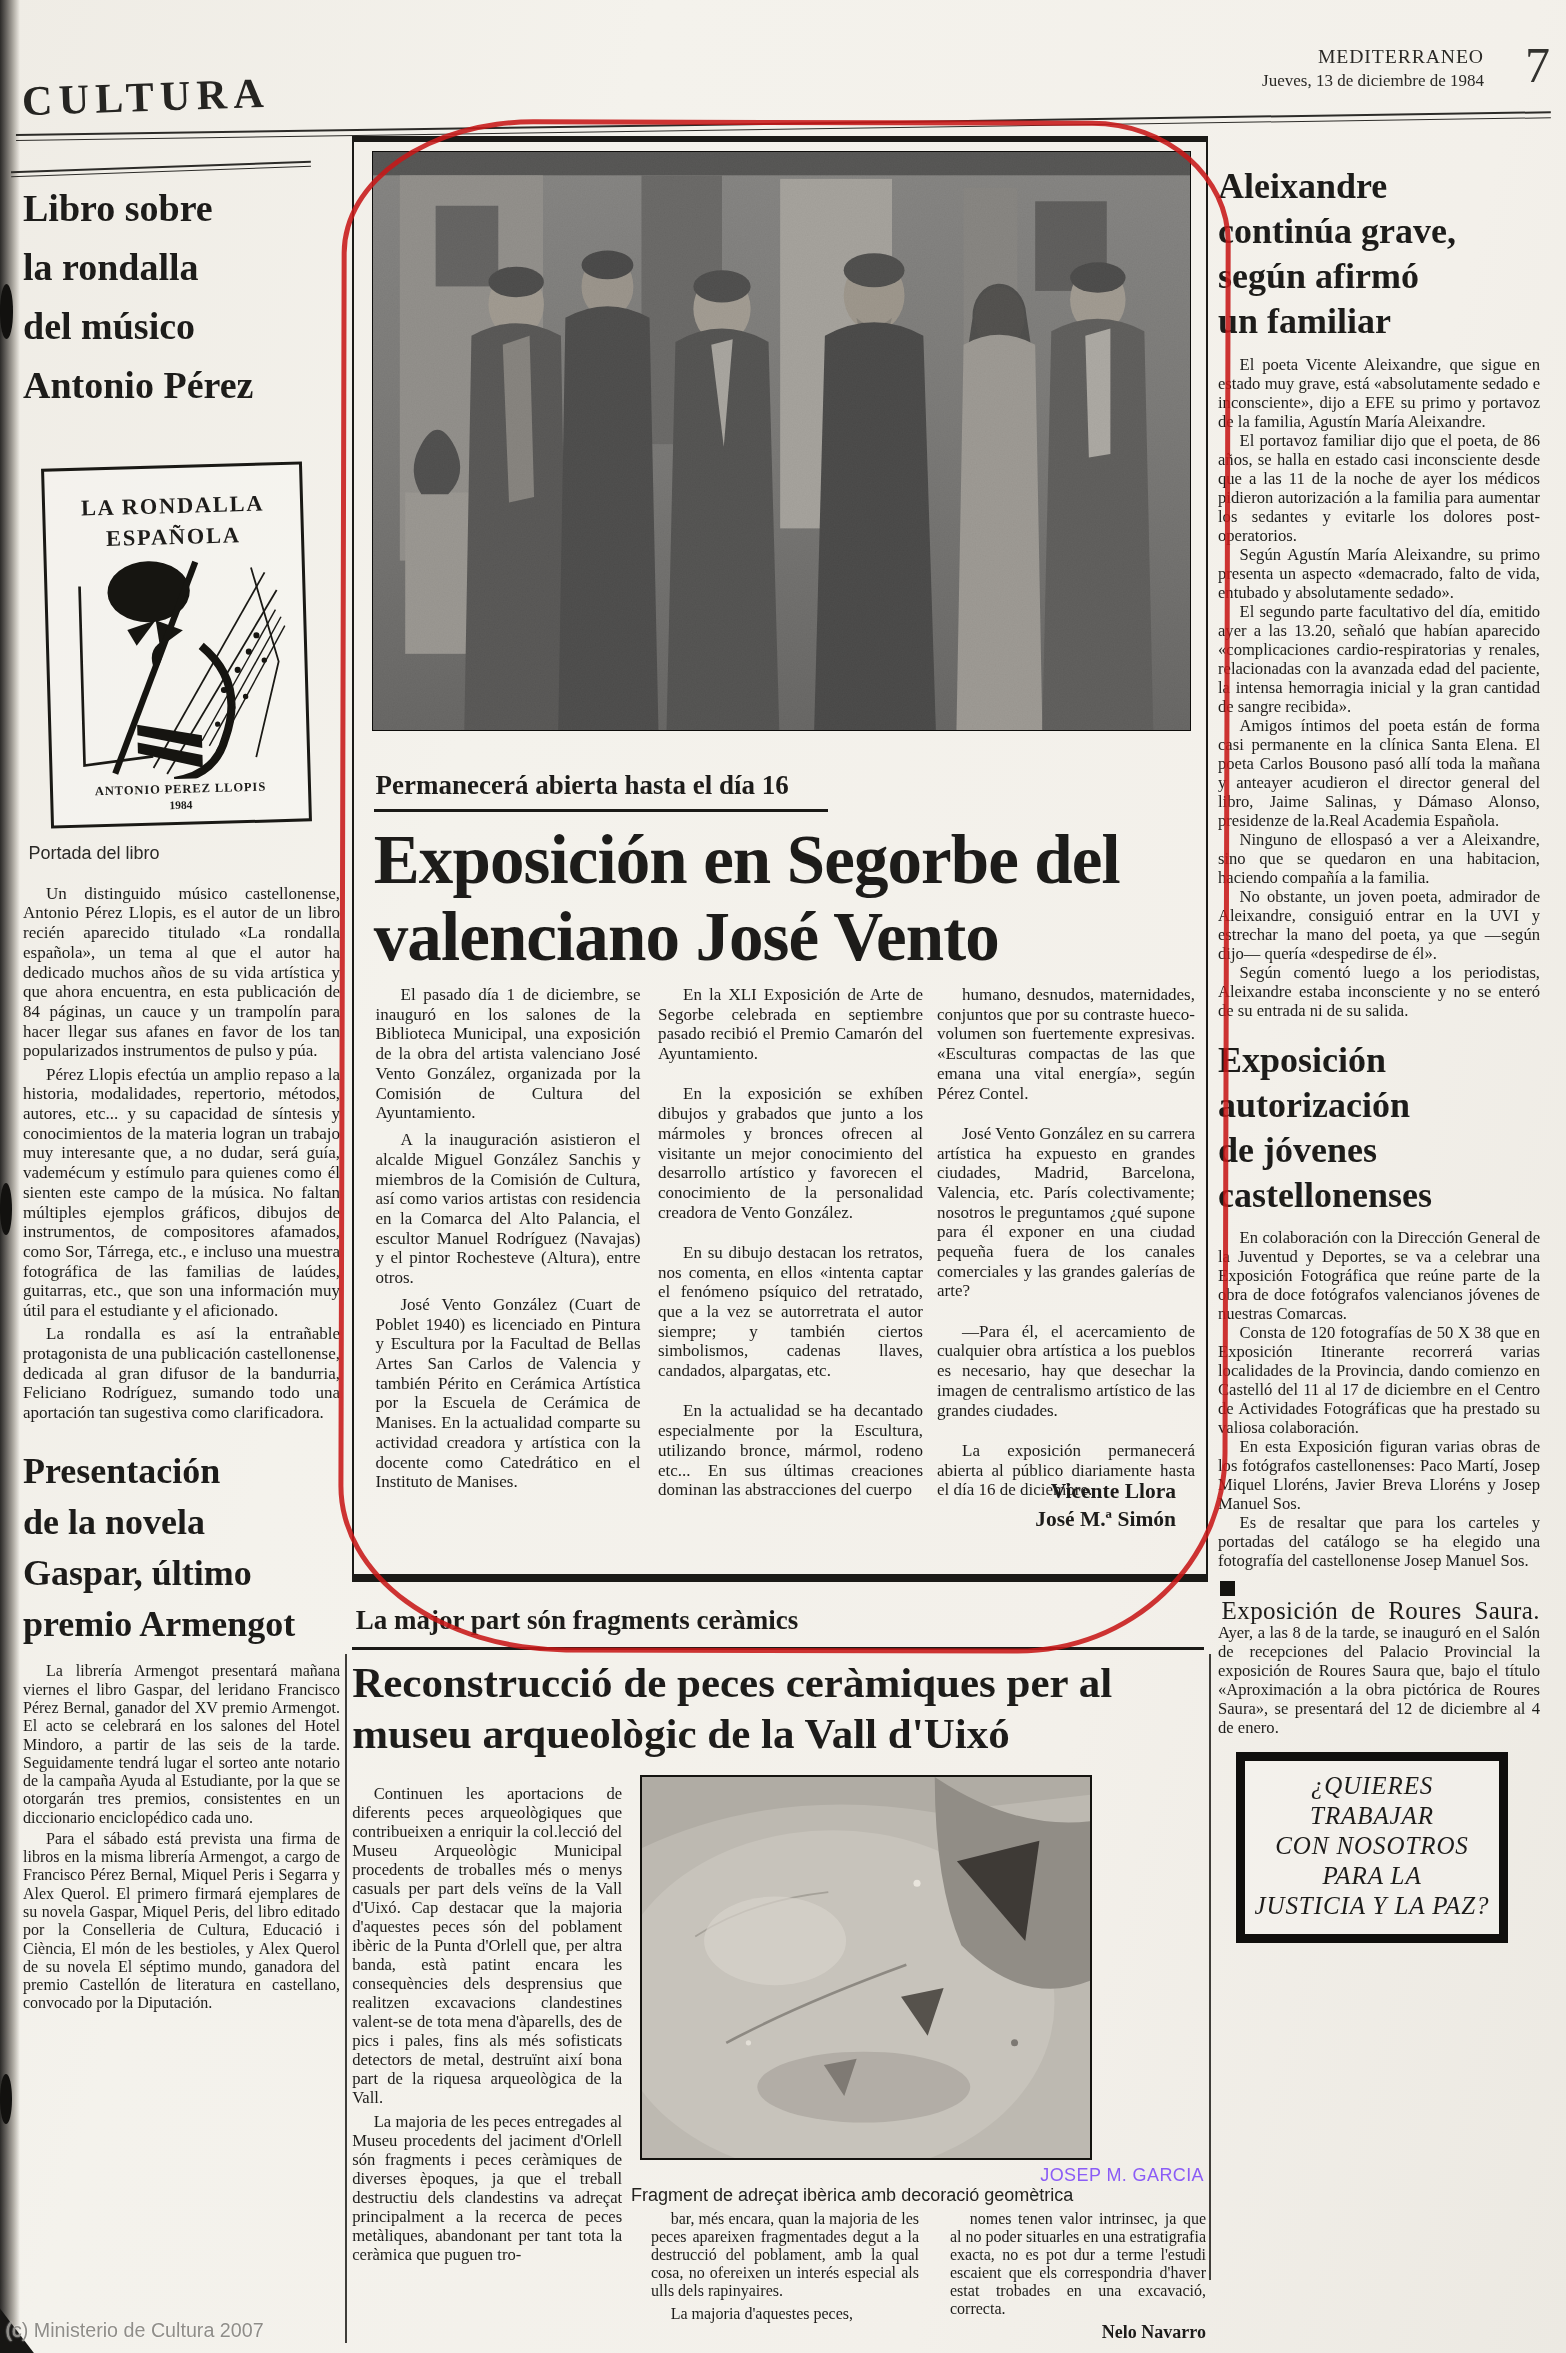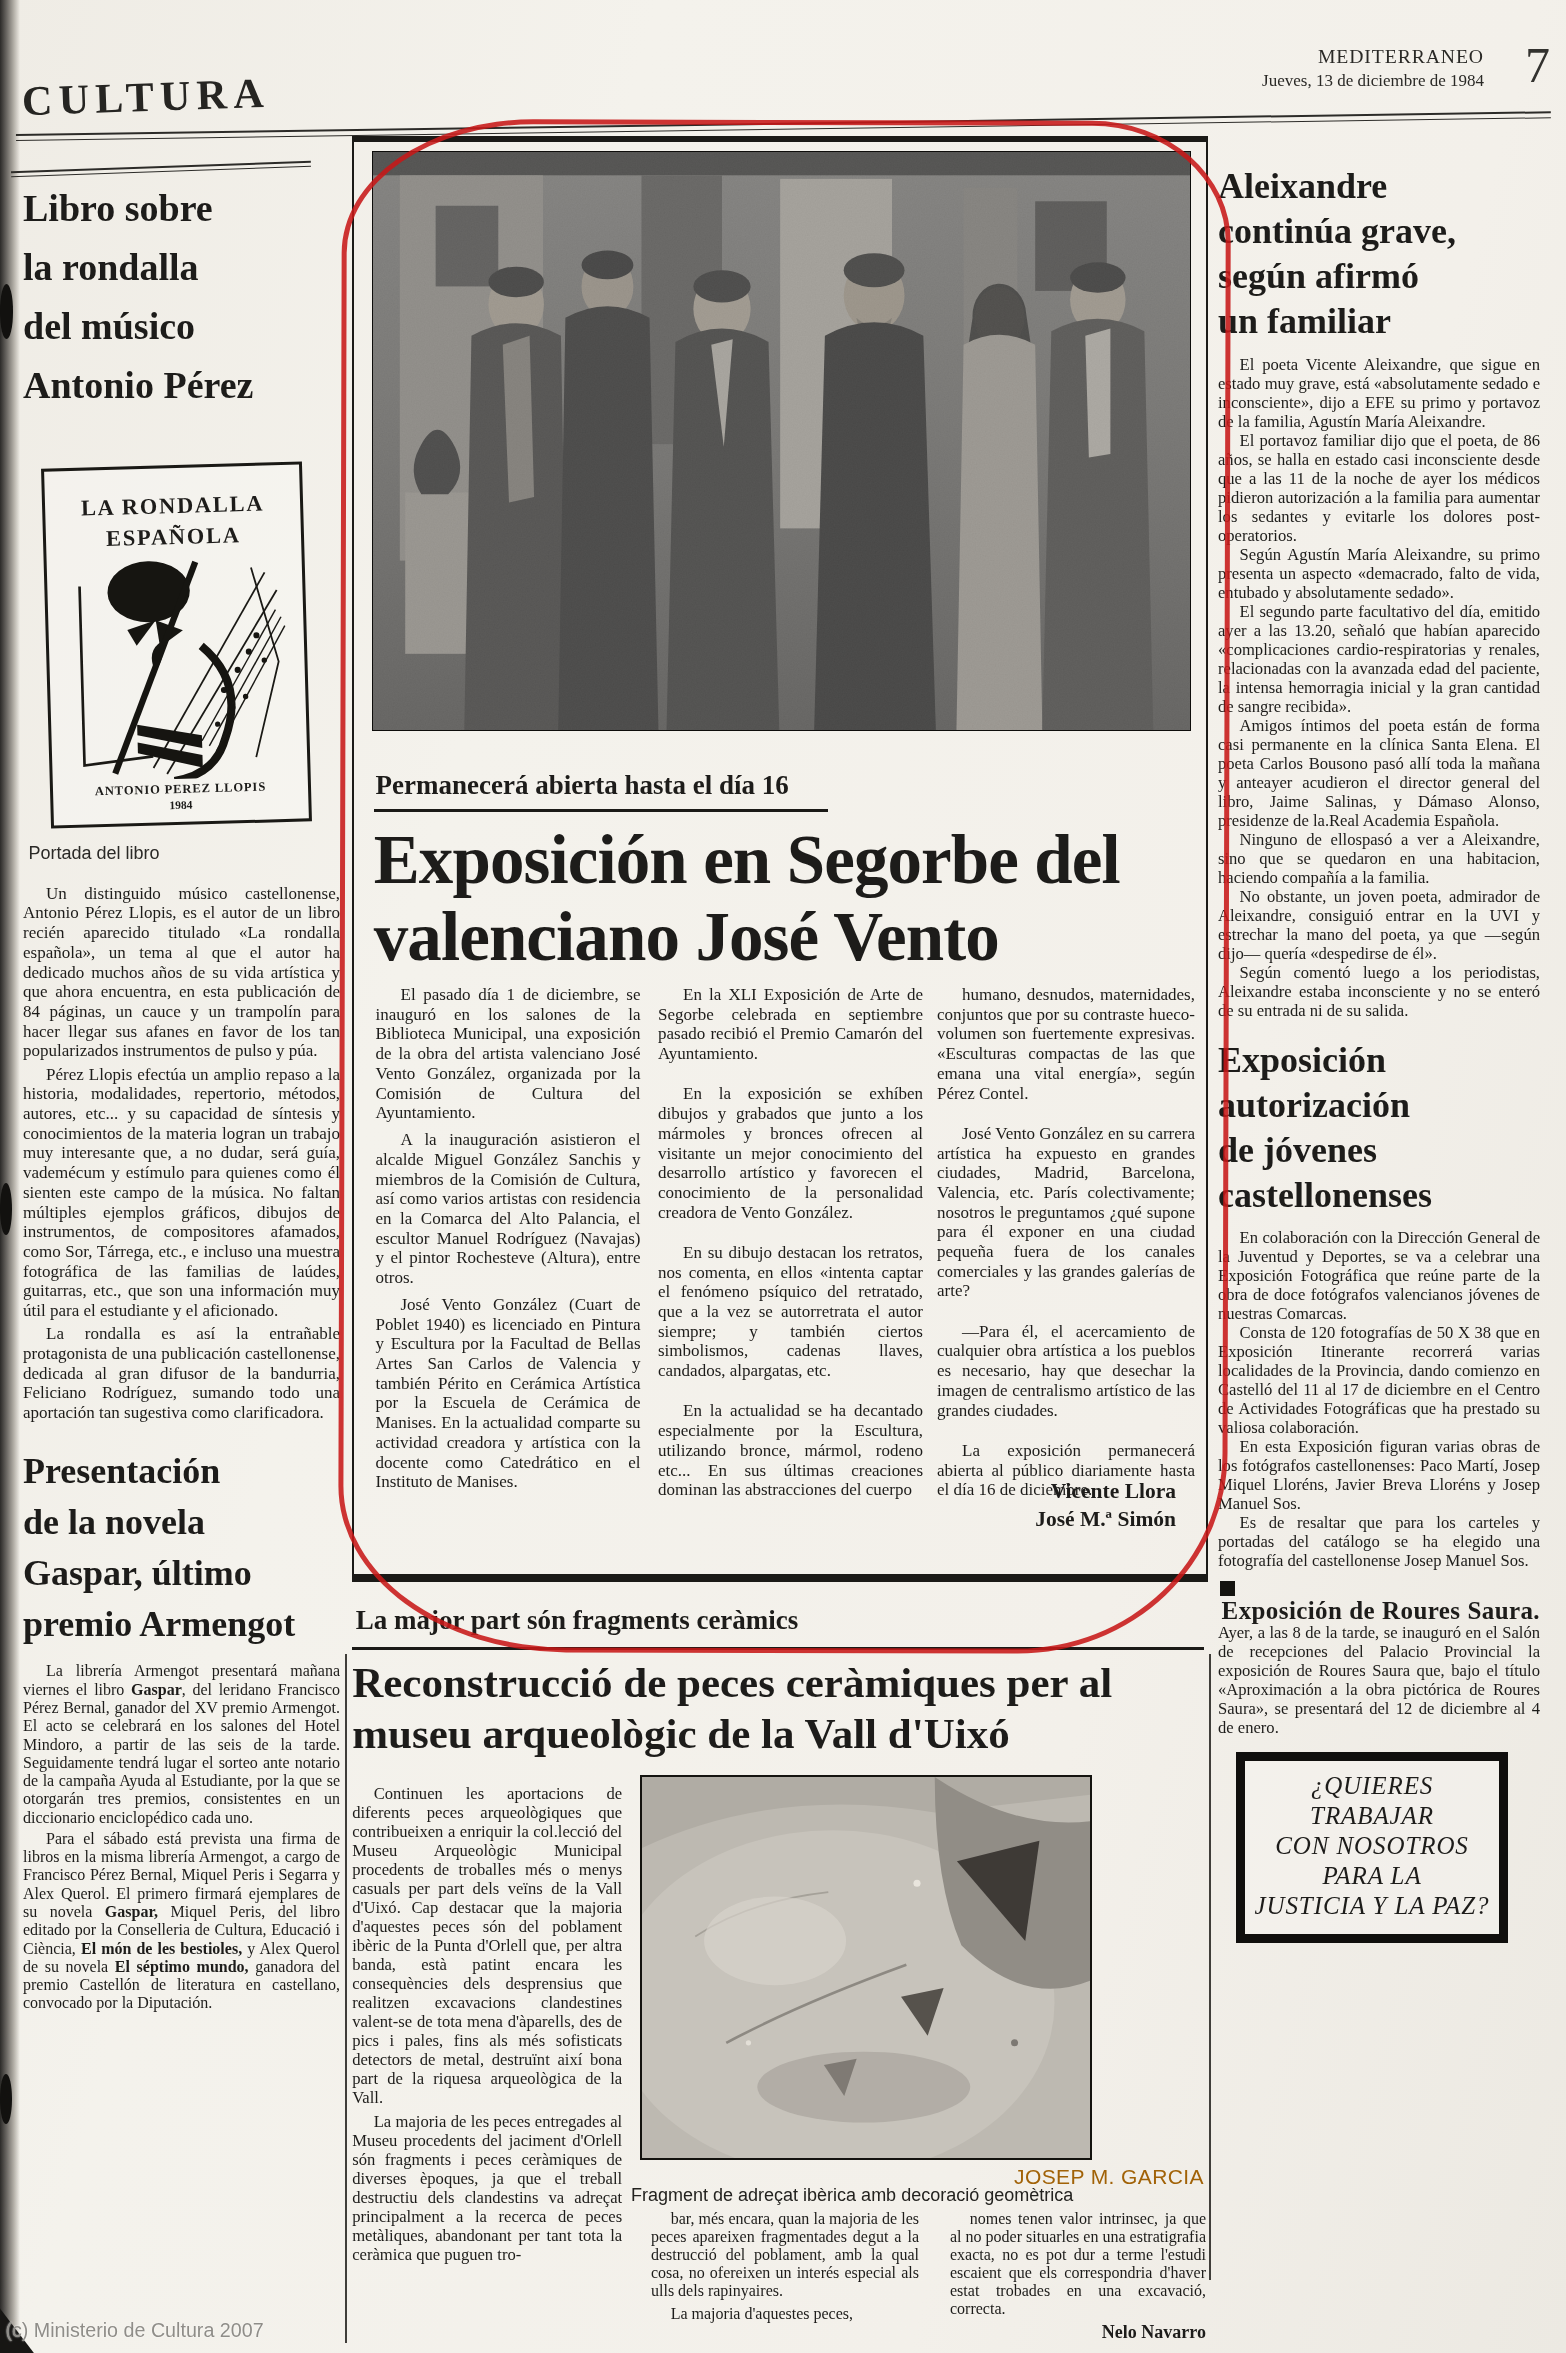--- a/index.html
+++ b/index.html
@@ -28,21 +28,21 @@
   .masthead .date { font-size:17px; margin-top:2.7px; }
   .page-number { right:16px; top:36px; font-size:50px; color:#33322f; }
   .rule-a { left:16px; top:134px; width:1535px; height:7.2px;
     border-top:2.7px solid #2c2b28; border-bottom:1.8px solid #2c2b28;
     transform:rotate(-0.85deg); transform-origin:left center; }
   .rule-b { left:10.7px; top:166px; width:300px; height:6.3px;
     border-top:2.7px solid #2c2b28; border-bottom:1.8px solid #2c2b28; transform:rotate(-2deg); }
 
   
   .body-text p { font-size:17px; line-height:19.7px; text-align:justify; text-indent:23px; }
-  .b { font-weight:bold; }
+  .b { font-weight:normal; }
 
   
   .left-col { left:23px; top:179px; width:317px; height:2165px; overflow:hidden; }
   .left-title div { font-size:38px; line-height:59px; font-weight:bold; white-space:nowrap; }
   .cover-box { margin:50px 0 0 23px; width:261px; height:360px; border:3.6px solid #1a1915;
     transform:rotate(-1.6deg); padding-top:21.5px; text-align:center; background:rgba(255,255,255,0.25); }
   .cover-box .cover-line { font-size:22.4px; font-weight:bold; letter-spacing:1.8px; line-height:31px; }
   .cover-box svg { display:block; margin:5.4px auto 0; }
   .cover-author { font-size:12.5px; font-weight:bold; letter-spacing:0.9px; margin-top:3.6px; }
   .cover-year { font-size:11.6px; font-weight:bold; margin-top:1.8px; }
@@ -85,21 +85,21 @@
   .cat-vrule-r { left:864px; top:54px; width:1.8px; height:626px; background:#403e3a; }
   .cat-kicker { left:10.7px; top:5.4px; font-size:27px; font-weight:bold; }
   .cat-krule { left:7.2px; top:47px; width:852px; height:2.7px; background:#1b1a17; }
   .cat-headline { left:7.2px; top:57px; }
   .cat-headline div { font-size:43px; line-height:51px; font-weight:bold; white-space:nowrap; }
   .cat-col1 { left:7.2px; top:184px; width:270px; }
   .cat-col1 p { font-size:16.6px; line-height:19px; text-align:justify; text-indent:21.5px; }
   .cat-col1 p + p { margin-top:5.4px; }
   .cat-photo { left:295px; top:175px; width:452px; height:385px; border:2.7px solid #14130f; background:#b4b0a8; }
   .cat-photo svg { display:block; width:100%; height:100%; }
-  .cat-credit { left:447px; top:565px; width:412px; text-align:right; font-size:21px; letter-spacing:0.4px; color:#a16207; }
+  .cat-credit { left:447px; top:565px; width:412px; text-align:right; font-size:18px; letter-spacing:0.4px; color:#8b5cf6; }
   .cat-caption { left:286px; top:585px; width:555px; font-size:18px; color:#23221f; }
   .cat-bottom p { font-size:16px; line-height:18px; text-align:justify; text-indent:19.7px; }
   .cat-col2 { left:306px; top:610px; width:268px; } .cat-col2 p + p { margin-top:5.4px; }
   .cat-col3 { left:605px; top:610px; width:256px; }
   .cat-byline { text-align:right; font-weight:bold; font-size:18px; margin-top:3.6px; }
 
   
   .right-col { left:1218px; top:134px; width:322px; height:2220px; overflow:hidden; }
   .right-title { margin-top:30px; }
   .right-title div { font-size:36px; line-height:45px; font-weight:bold; white-space:nowrap; }

